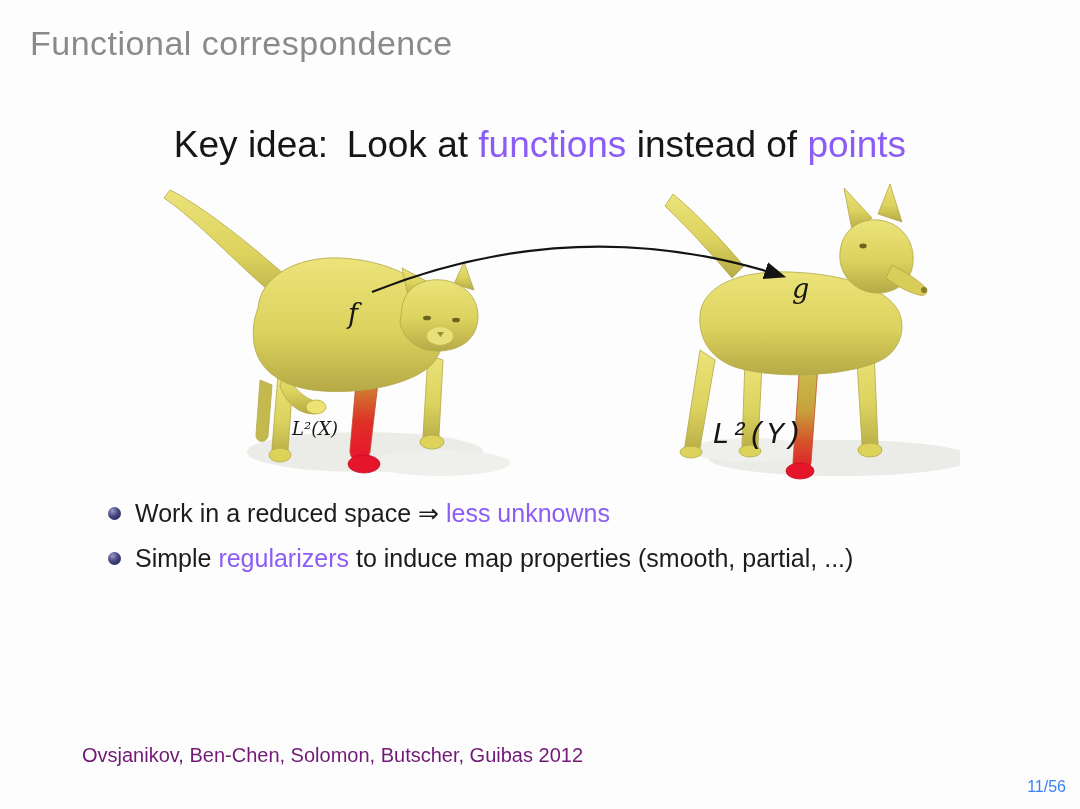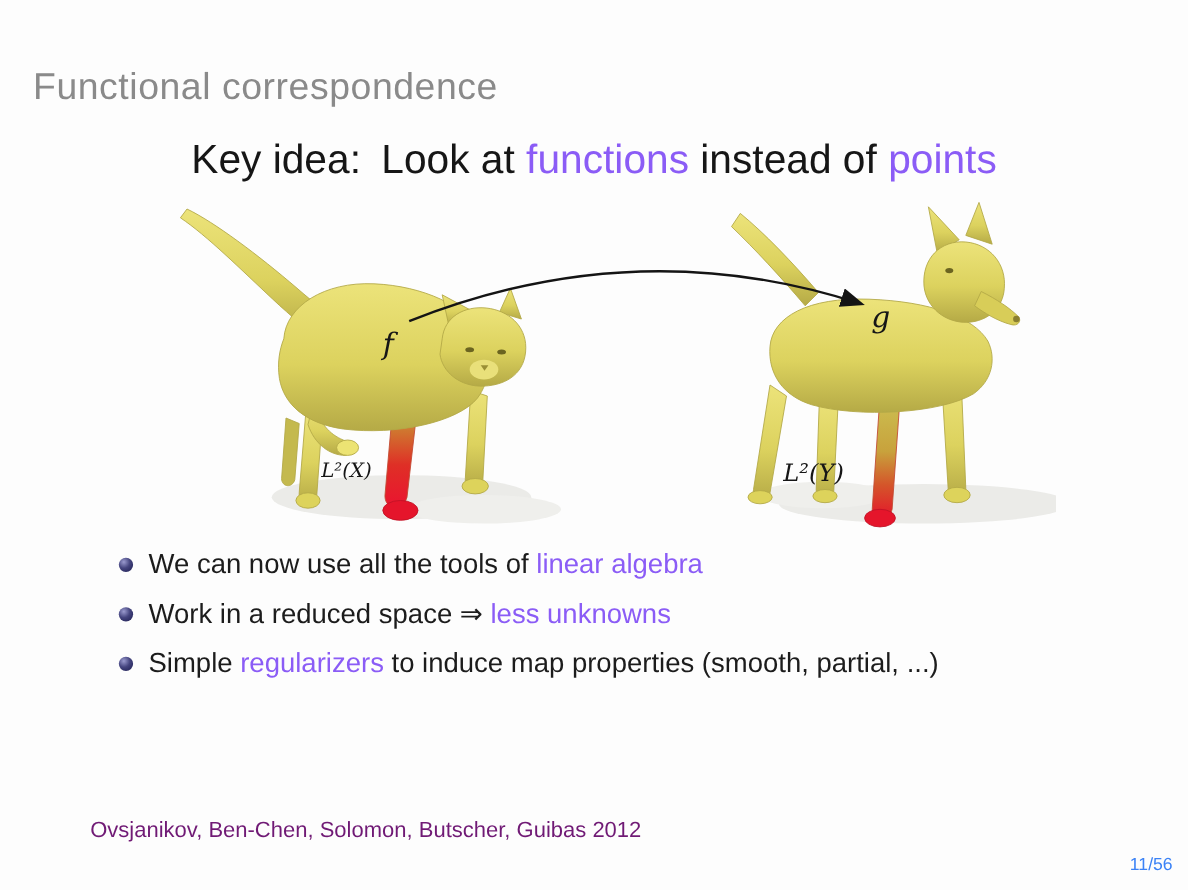--- a/index.html
+++ b/index.html
@@ -7,42 +7,41 @@
     position:relative;
     width:1080px;height:809px;
     background:#fdfdfd;
     overflow:hidden;
     font-family:"Liberation Sans",sans-serif;
   }
   .frame-title{
     position:absolute;left:30px;top:24px;
     font-size:34px;font-weight:400;color:#8a8a8a;
     letter-spacing:0.5px;
-    margin-top:36px;
   }
   .key-heading{
     position:absolute;left:0;top:124px;width:1080px;
     text-align:center;
     font-size:37px;color:#161616;
     white-space:nowrap;
   }
   .blue{color:#8b5cf6;}
   .figure{
     position:absolute;left:140px;top:180px;width:820px;height:310px;
   }
   .figure svg{position:absolute;left:0;top:0;}
   .lbl{
     position:absolute;
     font-family:"DejaVu Serif","Liberation Serif",serif;
     font-style:italic;color:#161616;
   }
   .lbl.f{left:208px;top:118px;font-size:27px;}
   .lbl.g{left:652px;top:93px;font-size:27px;}
   .lbl.lx{left:152px;top:238px;font-size:18px;}
-  .lbl.ly{left:572px;top:238px;font-size:22px;}
+  .lbl.ly{left:572px;top:238px;font-size:30px;font-family:Liberation Mono, monospace;}
   .bullets{
     position:absolute;left:108px;top:500px;width:900px;
     list-style:none;margin:0;padding:0;
   }
   .bullets li{
     display:flex;align-items:flex-start;
     margin-bottom:18px;
     font-size:25px;color:#1c1c1c;
     line-height:27px;
   }
@@ -166,24 +165,20 @@
 
     <div class="lbl f">f</div>
     <div class="lbl g">g</div>
     <div class="lbl lx">L²(X)</div>
     <div class="lbl ly">L²(Y)</div>
   </div>
 
   <ul class="bullets">
     <li>
       <span class="dot"></span>
-      <span class="txt"><span>We can now use all the tools of </span><span class="blue">linear algebra</span><span></span></span>
-    </li>
-    <li>
-      <span class="dot"></span>
       <span class="txt"><span>Work in a reduced space ⇒ </span><span class="blue">less unknowns</span><span></span></span>
     </li>
     <li>
       <span class="dot"></span>
       <span class="txt"><span>Simple </span><span class="blue">regularizers</span><span> to induce map properties (smooth, partial, ...)</span></span>
     </li>
   </ul>
 
   <div class="citation">Ovsjanikov, Ben-Chen, Solomon, Butscher, Guibas 2012</div>
   <div class="page-num">11/56</div>

